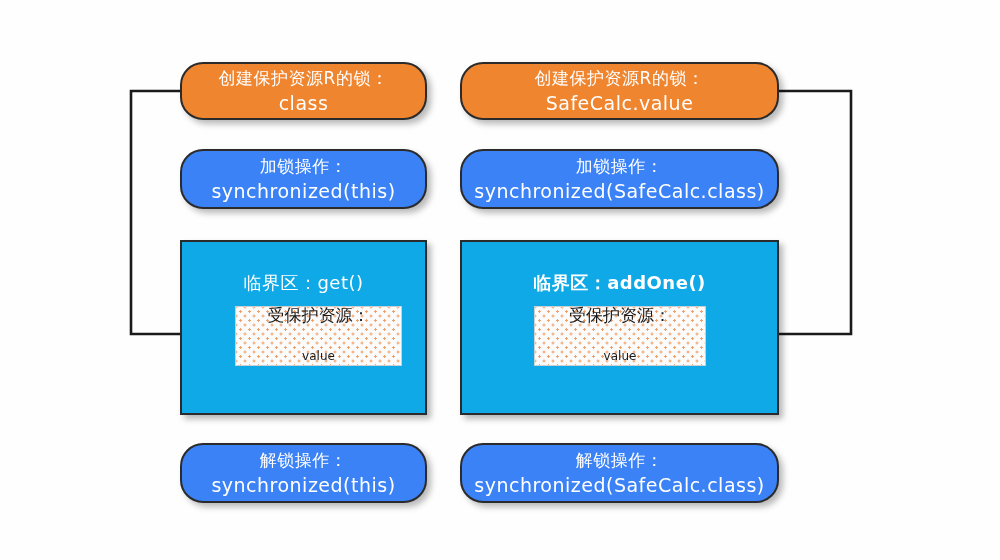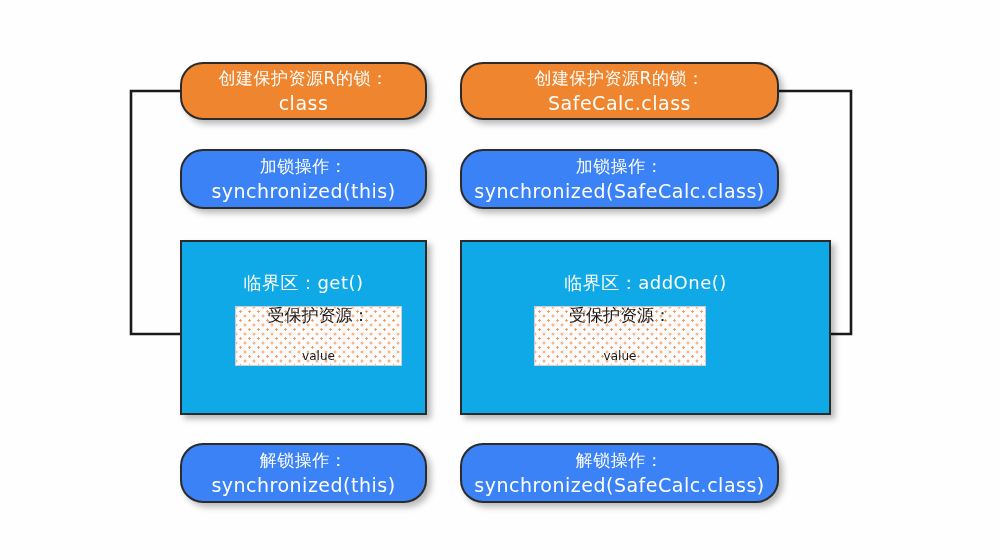--- a/index.html
+++ b/index.html
@@ -139,29 +139,29 @@
     <div class="inner-code">value</div>
   </div>
 
   <div class="box box-green two-line" style="left:180px; top:443px; width:247px; height:60px;">
     <div class="line-cn">解锁操作：</div>
     <div class="line-code">synchronized(this)</div>
   </div>
 
   <div class="box box-orange two-line" style="left:460px; top:62px; width:319px; height:58px;">
     <div class="line-cn">创建保护资源R的锁：</div>
-    <div class="line-code">SafeCalc.class</div>
+    <div class="line-code">SafeCalc.value</div>
   </div>
 
   <div class="box box-green two-line" style="left:460px; top:149px; width:319px; height:60px;">
     <div class="line-cn">加锁操作：</div>
     <div class="line-code">synchronized(SafeCalc.class)</div>
   </div>
 
-  <div class="box box-blue" style="left:460px; top:240px; width:371px; height:175px;">
+  <div class="box box-blue" style="left:460px; top:240px; width:319px; height:175px;font-weight:bold;">
     <div class="crit-title">临界区：addOne()</div>
   </div>
 
   <div class="inner-res" style="left:534px; top:306px; width:172px; height:60px;">
     <div class="inner-cn">受保护资源：</div>
     <div class="inner-code">value</div>
   </div>
 
   <div class="box box-green two-line" style="left:460px; top:443px; width:319px; height:60px;">
     <div class="line-cn">解锁操作：</div>

